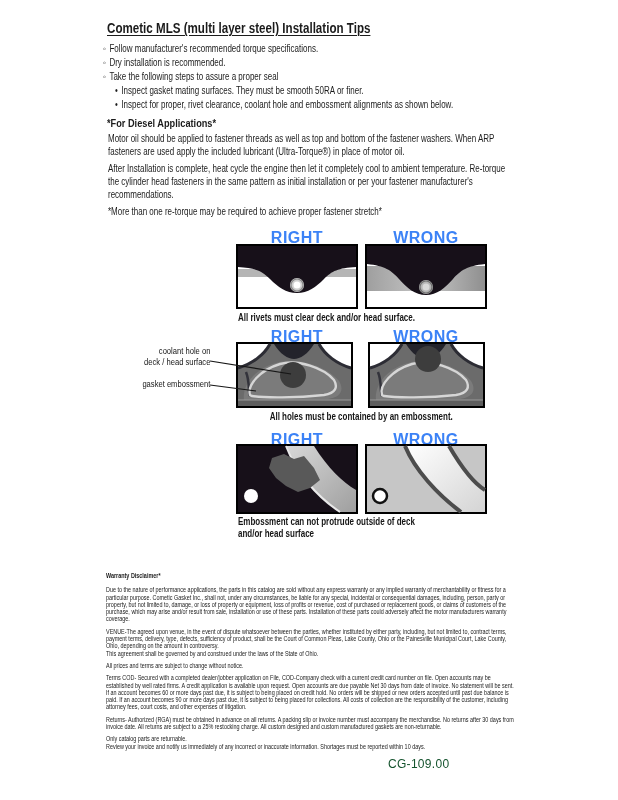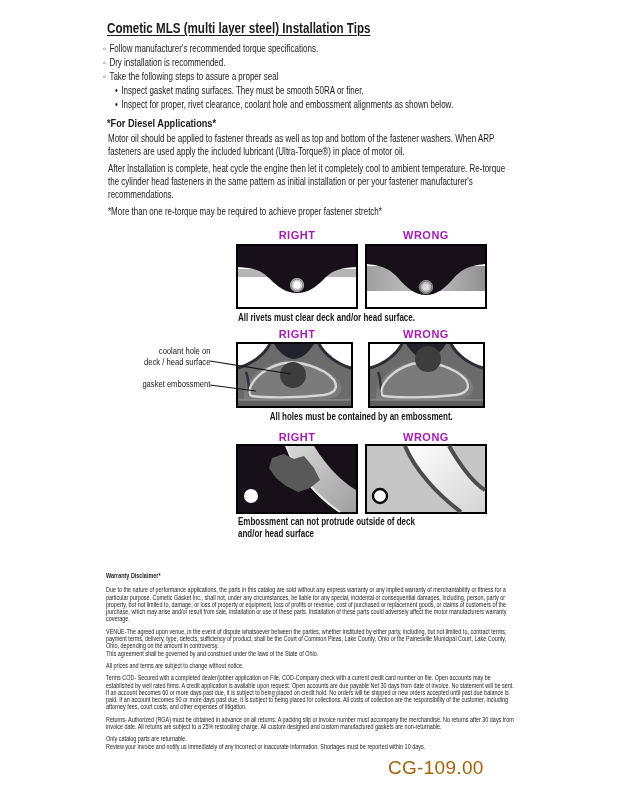--- a/index.html
+++ b/index.html
@@ -19,35 +19,35 @@
   }
   .bullets { left:103px; top:42px; width:500px; font-size:10px; line-height:14px; }
   .bullet-line { white-space:nowrap; }
   .marker { display:inline-block; width:8px; }
   .sub { padding-left:15px; }
 
   .diesel-heading { left:107px; top:117px; width:300px; font-size:11.5px; font-weight:bold; }
   .para { left:108px; width:505px; font-size:10px; line-height:12.8px; }
   .p1 { top:133px; } .p2 { top:163px; } .p3 { top:206px; }
 
-  .rw-label { width:122px; text-align:center; font-size:11px; font-weight:bold;
-              letter-spacing:0.5px; color:#a21caf; }
+  .rw-label { width:122px; text-align:center; font-size:16px; font-weight:bold;
+              letter-spacing:0.5px; color:#3b82f6; }
   .panel { position:absolute; width:122px; }
   .panel svg { display:block; width:100%; height:100%; }
 
   .caption { font-size:10px; font-weight:bold; line-height:11.5px; color:#161616; }
 
   .anno { font-size:9.5px; line-height:11px; text-align:right; width:150px; color:#161616; }
   .pointer-svg { position:absolute; pointer-events:none; }
 
   .disclaimer { left:106px; top:572px; width:512px; font-size:6.8px; line-height:7.3px; color:#222; }
   .disclaimer .dheading { font-weight:bold; margin-bottom:7px; }
   .disclaimer .group { margin-bottom:5px; }
 
-  .doc-code { left:388px; top:757px; font-size:19px; color:#a16207; letter-spacing:0.3px; }
+  .doc-code { left:388px; top:757px; font-size:12px; color:#14532d; letter-spacing:0.3px; }
 </style>
 </head>
 <body>
 
 <div class="page">
 
   <div class="abs title cond">Cometic MLS (multi layer steel) Installation Tips</div>
 
   <div class="abs bullets cond">
     <div class="bullet-line">

